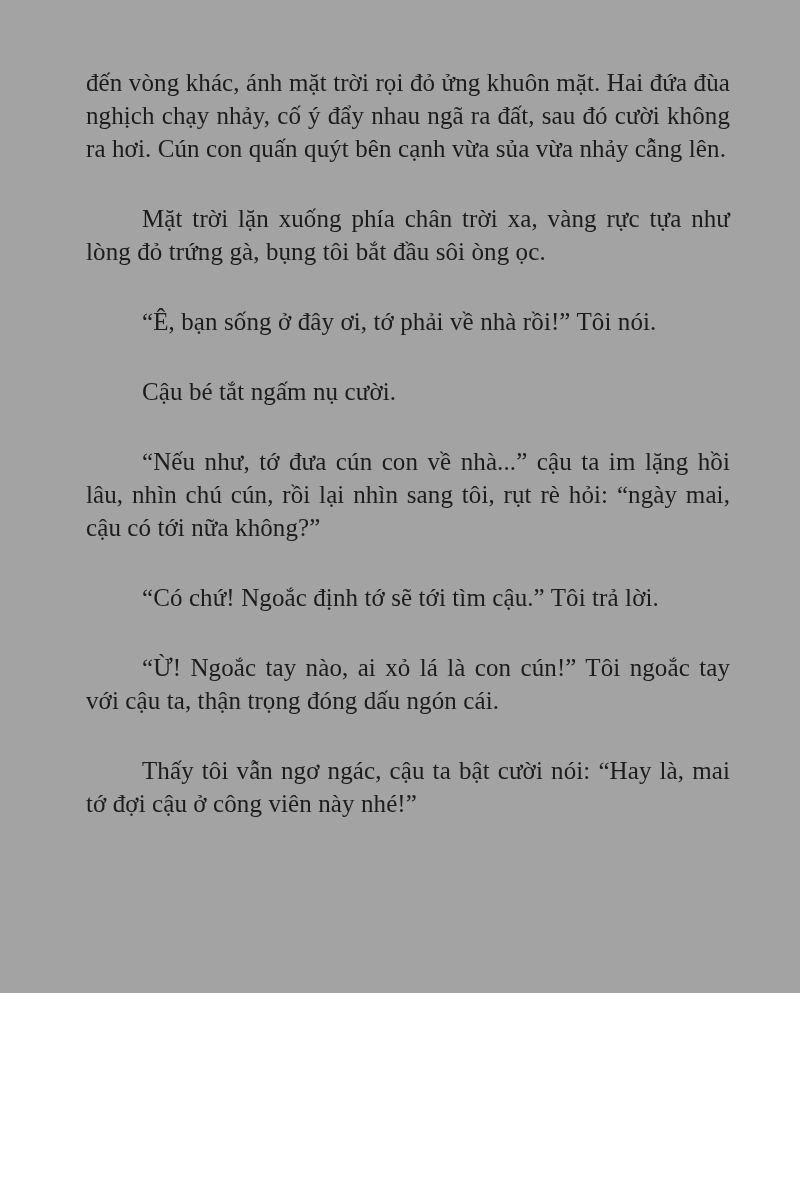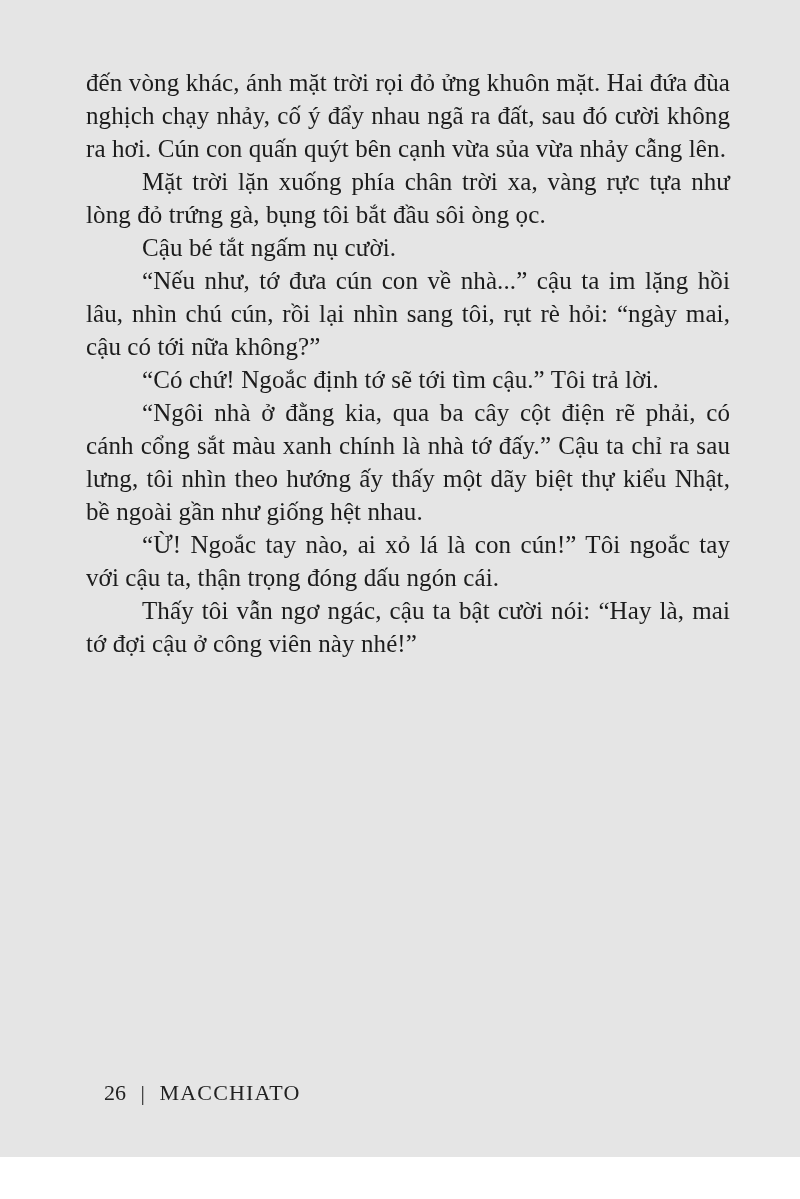--- a/index.html
+++ b/index.html
@@ -8,41 +8,42 @@
   }
   body {
     width: 800px;
     height: 1199px;
     background: #ffffff;
     font-family: "Liberation Serif", "DejaVu Serif", serif;
   }
   .page {
     position: relative;
     width: 800px;
-    height: 1157px;
-    background: #e5e5e5;
+    height: 993px;
+    background: #a3a3a3;
     overflow: hidden;
     color: #1c1c1c;
   }
   .text-block {
     position: absolute;
     left: 86px;
     top: 66px;
     width: 644px;
     font-size: 25px;
     line-height: 33px;
     text-align: justify;
     letter-spacing: 0.1px;
   }
   .para {
     margin: 0;
     padding: 0;
   }
   .para.indent {
     text-indent: 56px;
+    margin-top: 37px;
   }
   .footer {
     position: absolute;
     left: 104px;
     top: 1080px;
     font-size: 22px;
     color: #222222;
     white-space: nowrap;
   }
   .footer .sep {
@@ -64,24 +65,24 @@
   }
 </style>
 </head>
 <body>
 
 <div class="page">
 
   <div class="text-block">
     <p class="para">đến vòng khác, ánh mặt trời rọi đỏ ửng khuôn mặt. Hai đứa đùa nghịch chạy nhảy, cố ý đẩy nhau ngã ra đất, sau đó cười không ra hơi. Cún con quấn quýt bên cạnh vừa sủa vừa nhảy cẫng lên.</p>
     <p class="para indent">Mặt trời lặn xuống phía chân trời xa, vàng rực tựa như lòng đỏ trứng gà, bụng tôi bắt đầu sôi òng ọc.</p>
+    <p class="para indent">“Ê, bạn sống ở đây ơi, tớ phải về nhà rồi!” Tôi nói.</p>
     <p class="para indent">Cậu bé tắt ngấm nụ cười.</p>
     <p class="para indent">“Nếu như, tớ đưa cún con về nhà...” cậu ta im lặng hồi lâu, nhìn chú cún, rồi lại nhìn sang tôi, rụt rè hỏi: “ngày mai, cậu có tới nữa không?”</p>
     <p class="para indent">“Có chứ! Ngoắc định tớ sẽ tới tìm cậu.” Tôi trả lời.</p>
-    <p class="para indent">“Ngôi nhà ở đằng kia, qua ba cây cột điện rẽ phải, có cánh cổng sắt màu xanh chính là nhà tớ đấy.” Cậu ta chỉ ra sau lưng, tôi nhìn theo hướng ấy thấy một dãy biệt thự kiểu Nhật, bề ngoài gần như giống hệt nhau.</p>
     <p class="para indent">“Ừ! Ngoắc tay nào, ai xỏ lá là con cún!” Tôi ngoắc tay với cậu ta, thận trọng đóng dấu ngón cái.</p>
     <p class="para indent">Thấy tôi vẫn ngơ ngác, cậu ta bật cười nói: “Hay là, mai tớ đợi cậu ở công viên này nhé!”</p>
   </div>
 
   <div class="footer">
     <span class="page-number">26</span>
     <span class="sep">|</span>
     <span class="book-title">MACCHIATO</span>
   </div>
 

